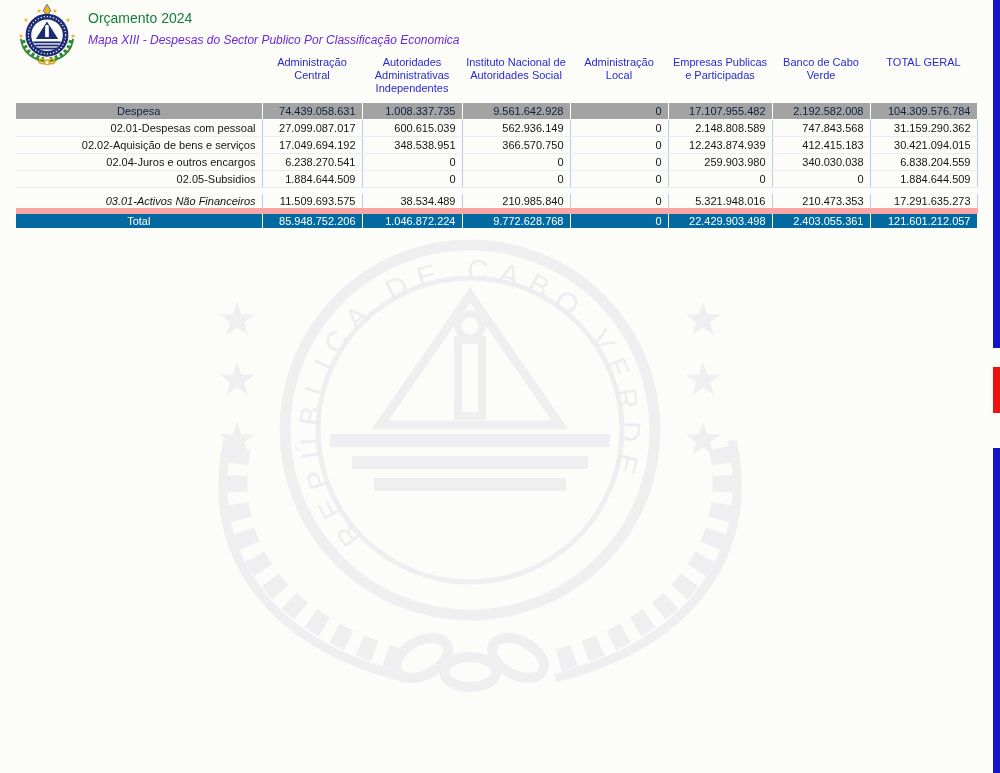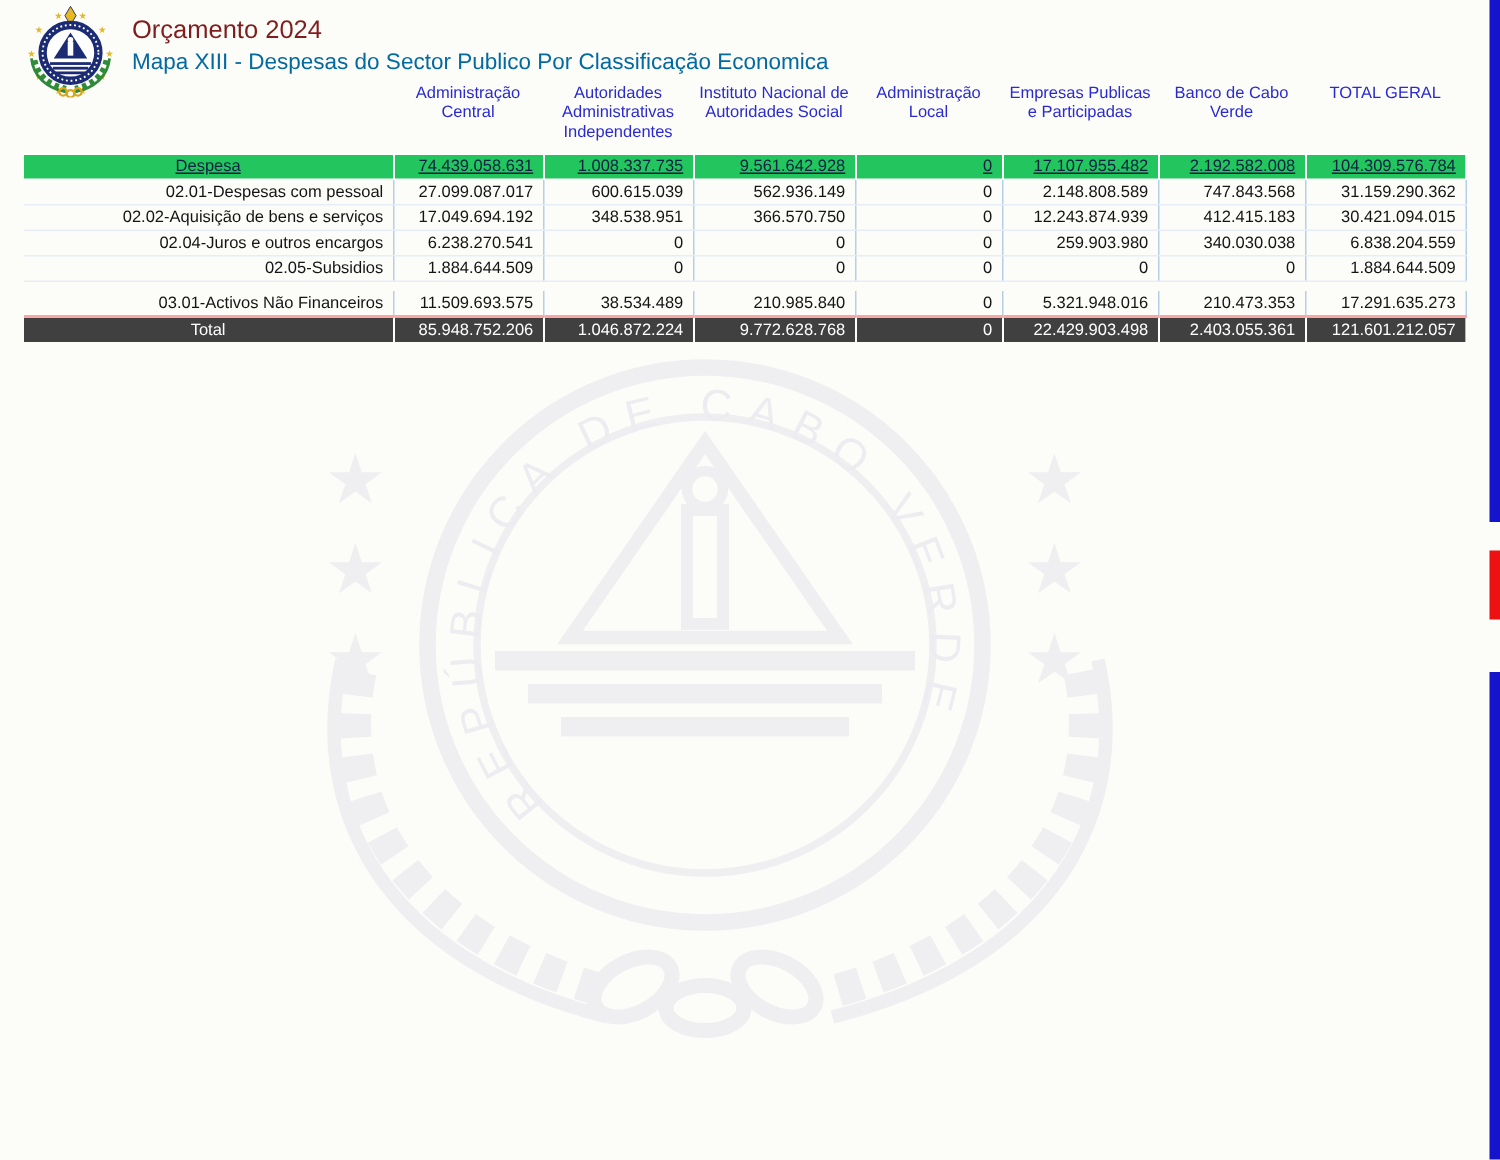--- a/index.html
+++ b/index.html
@@ -7,47 +7,47 @@
   body {
     width:1000px; height:773px;
     background:#fcfcf9;
     font-family:"Liberation Sans", sans-serif;
     position:relative; overflow:hidden;
   }
   
   .watermark { position:absolute; left:170px; top:210px; z-index:0; }
   
   .logo { position:absolute; left:12px; top:3px; z-index:2; }
-  .program { position:absolute; left:88px; top:10px; font-size:17px; color:#7f1d1d; z-index:2; }
-  .title { position:absolute; left:88px; top:33px; font-size:15px; color:#0369a1; z-index:2; }
+  .program { position:absolute; left:88px; top:10px; font-size:14px; color:#15803d; z-index:2; }
+  .title { position:absolute; left:88px; top:33px; font-size:12px; color:#6d28d9; z-index:2;font-style:italic; }
   
   table.budget {
     position:absolute; left:16px; top:53px; width:961px;
     border-collapse:collapse; table-layout:fixed; z-index:2;
   }
   thead th {
     color:#2a2ad0; font-size:11px; font-weight:400; line-height:13px;
     vertical-align:top; padding:3px 2px 7px; text-align:center;
   }
   td {
     font-size:11px; height:17px; padding:0 6px;
     white-space:nowrap; overflow:hidden;
   }
   .num { text-align:right; }
   .row-detail td { border-right:1px solid #b5cfe8; border-bottom:1px solid #e6edf7; color:#141414; }
   .row-detail td.label { text-align:right; padding-left:7px; }
-  .row-detail.indent td.label { padding-left:20px; }
+  .row-detail.indent td.label { padding-left:20px;font-style:italic; }
   .row-section td {
-    background:#22c55e; color:#0c2140;
-    border-right:1px solid #ffffff; border-top:1px solid #ffffff; border-bottom:1px solid #ffffff;text-decoration:underline;
+    background:#a3a3a3; color:#0c2140;
+    border-right:1px solid #ffffff; border-top:1px solid #ffffff; border-bottom:1px solid #ffffff;
   }
   .row-section td.label { text-align:center; }
   .row-total td {
-    background:#404040; color:#ffffff;
-    border-right:1px solid rgba(255,255,255,.55); border-top:2px solid #fca5a5;
+    background:#0369a1; color:#ffffff;
+    border-right:1px solid rgba(255,255,255,.55); border-top:6px solid #fca5a5;
   }
   .row-total td.label { text-align:center; }
   .row-spacer td { height:6px; border:none; background:transparent; }
   
   .edge-bar { position:absolute; left:993px; width:7px; z-index:3; }
   .bar-top    { top:0;     height:348px; background:#1414cc; }
   .bar-red    { top:367px; height:46px;  background:#ee1111; }
   .bar-bottom { top:448px; height:325px; background:#1414cc; }
 </style>
 </head>

